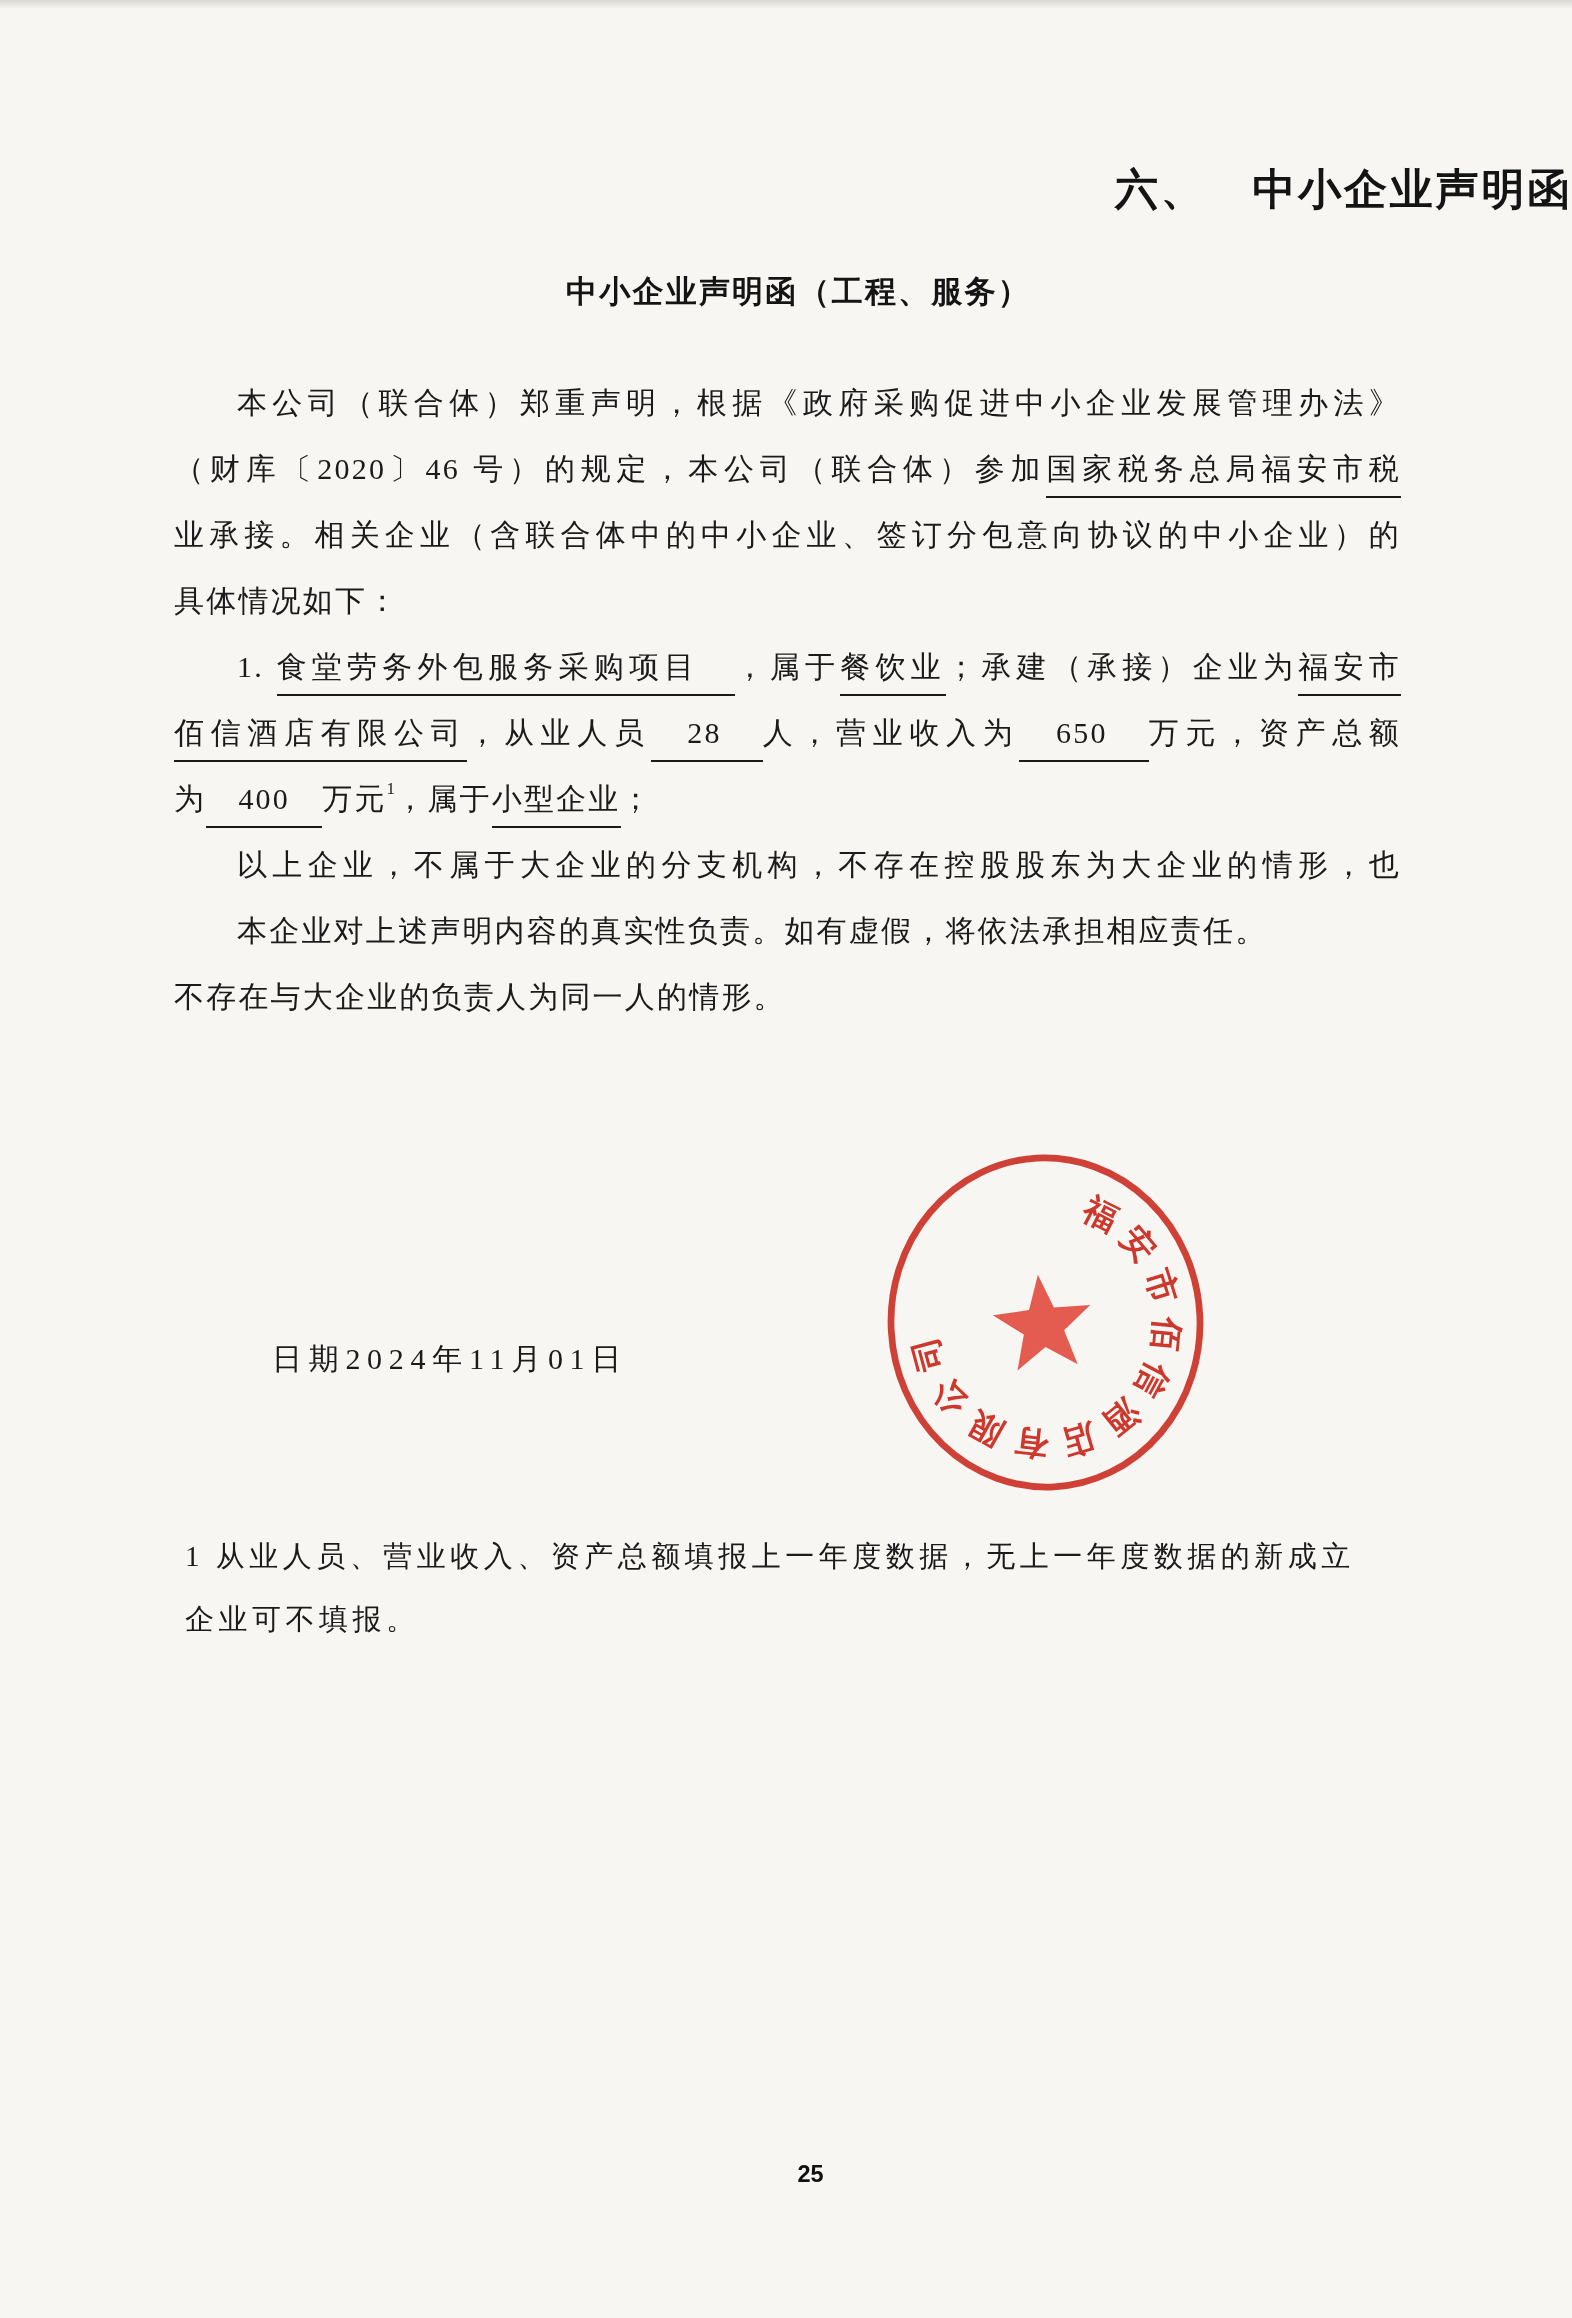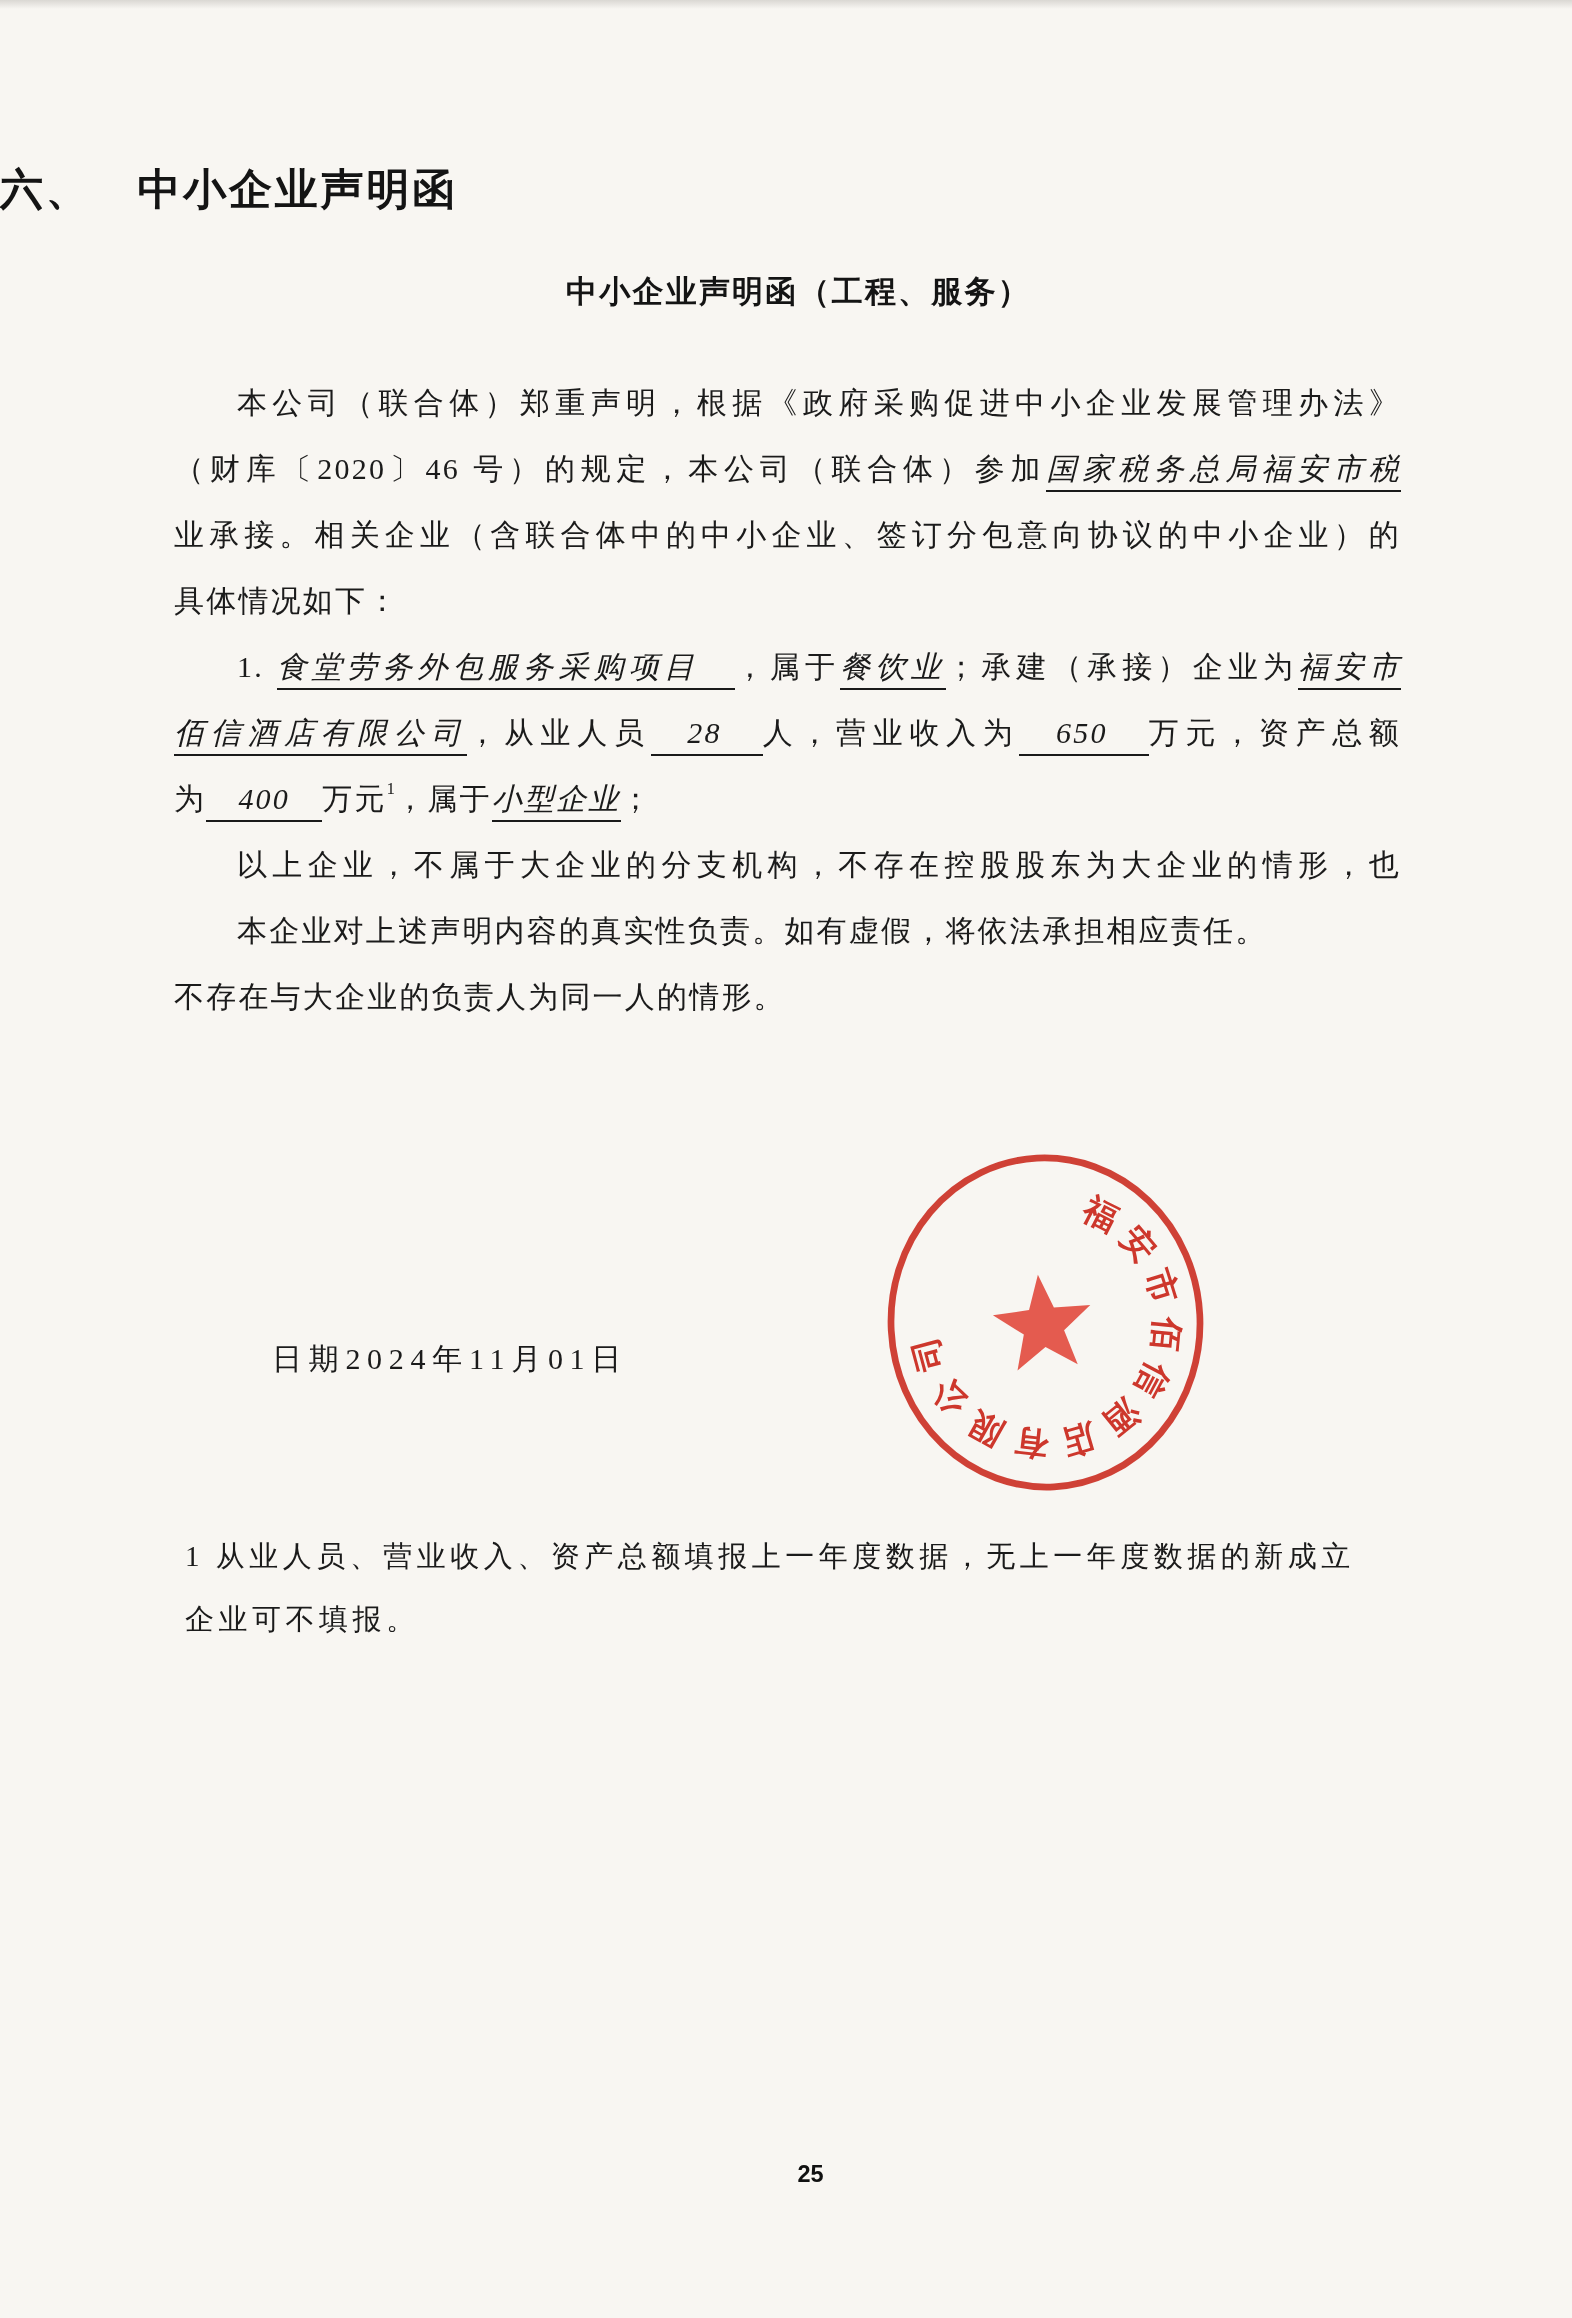--- a/index.html
+++ b/index.html
@@ -13,40 +13,40 @@
     color: #1b1b1b;
     font-family: "Liberation Serif", "DejaVu Serif", serif;
   }
   .scan-edge {
     position: absolute; top: 0; left: 0; right: 0; height: 9px;
     background: linear-gradient(#b5b2ac, rgba(181,178,172,0));
     opacity: .45;
   }
   .title {
     position: absolute; left: 0; top: 161px; width: 100%;
-    margin: 0; text-align: left;
+    margin: 0; text-align: right;
     font-family: "Liberation Sans", "DejaVu Sans", sans-serif;
     font-weight: bold; font-size: 43px; letter-spacing: 2.8px;
     color: #141414;
   }
   .subtitle {
     position: absolute; left: 0; top: 259px; width: 100%;
     margin: 12px; text-align: center;
     font-family: Liberation Serif, serif;
     font-weight: bold; font-size: 31px; letter-spacing: 2.2px;
     color: #141414;
   }
   .body-text {
     position: absolute; left: 174px; top: 370px; width: 1227px;
     font-size: 30px; line-height: 66px; letter-spacing: 2.2px;
   }
   .line { white-space: nowrap; text-align: justify; }
   .line.fill { text-align-last: justify; }
   .line.ind { text-indent: 63px; }
-  .u { border-bottom: 2.8px solid #1a1a1a; padding-bottom: 5px; font-style: italic; }
+  .u { border-bottom: 2.8px solid #1a1a1a; padding-bottom: 11px; }
   sup { font-size: 17px; vertical-align: 14.6px; line-height: 0; letter-spacing: 0; }
   .sig {
     position: absolute; font-size: 30px; letter-spacing: 3.9px; white-space: nowrap;
   }
   .sig.supplier { left: 250px; top: 1248px; }
   .sig.date { left: 272px; top: 1339px; letter-spacing: 6.7px; }
   .seal {
     position: absolute; left: 884px; top: 1149px;
     width: 323px; height: 347px;
     mix-blend-mode: multiply; opacity: 0.92;

